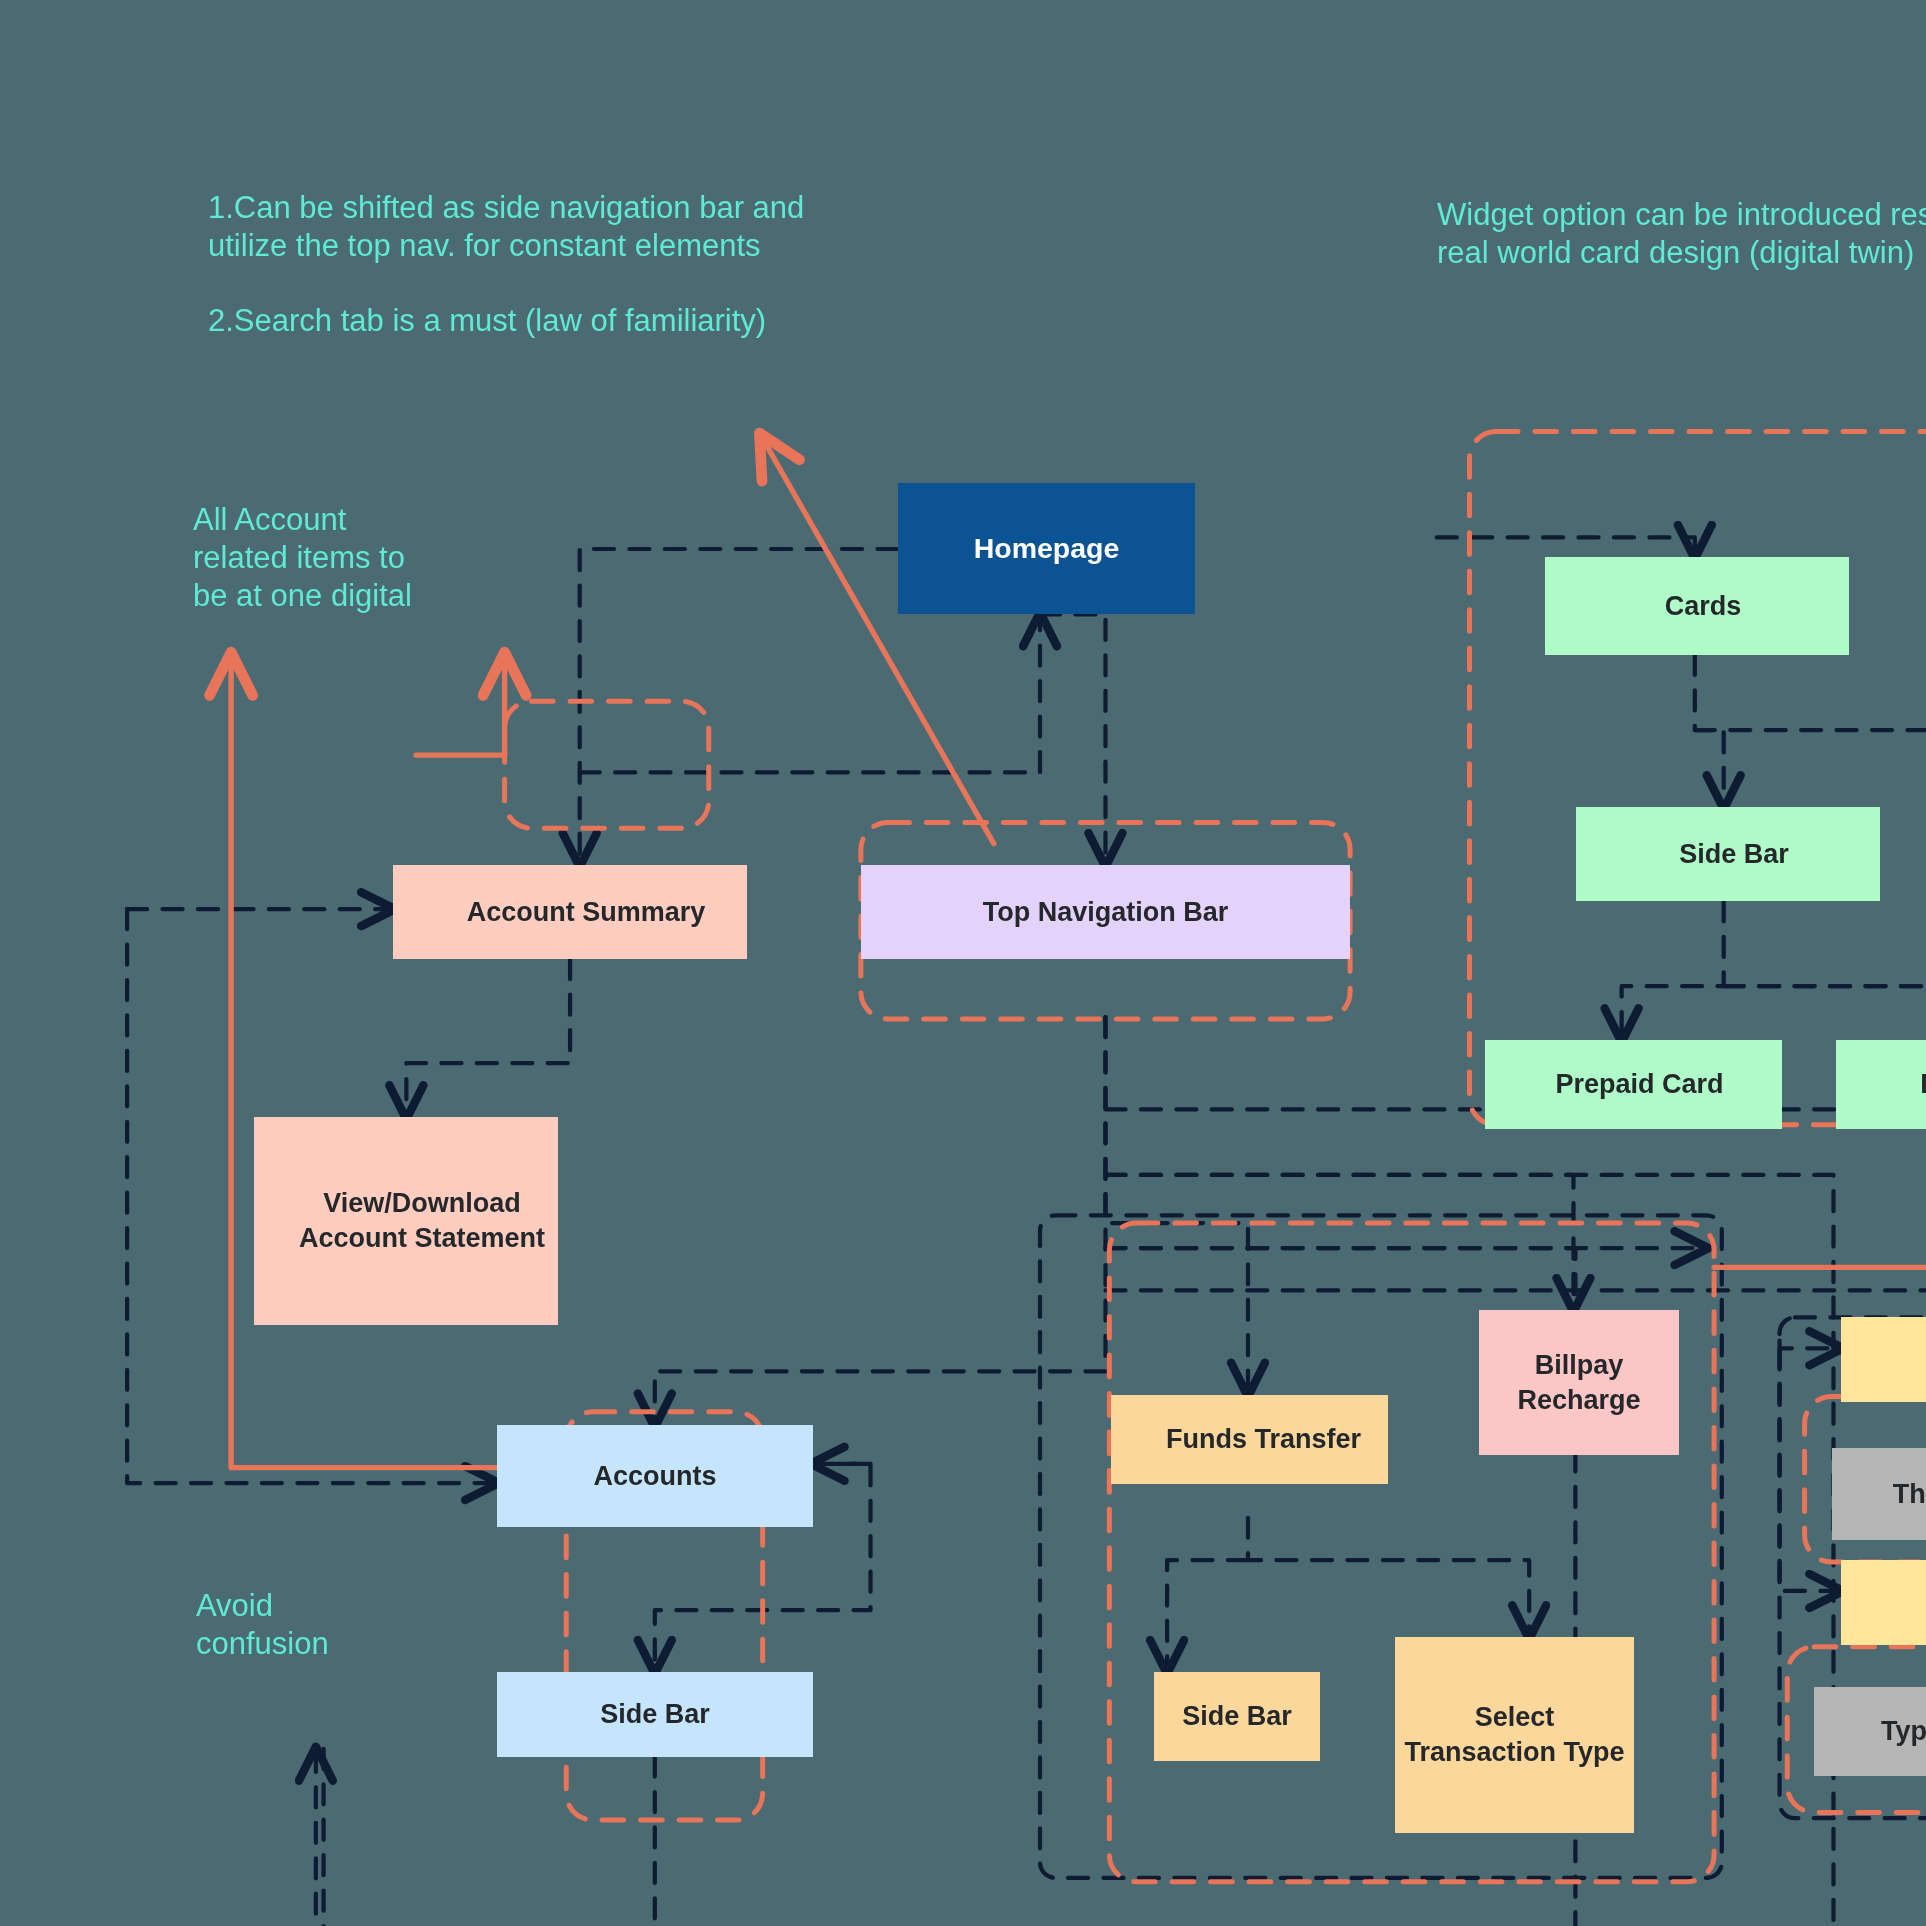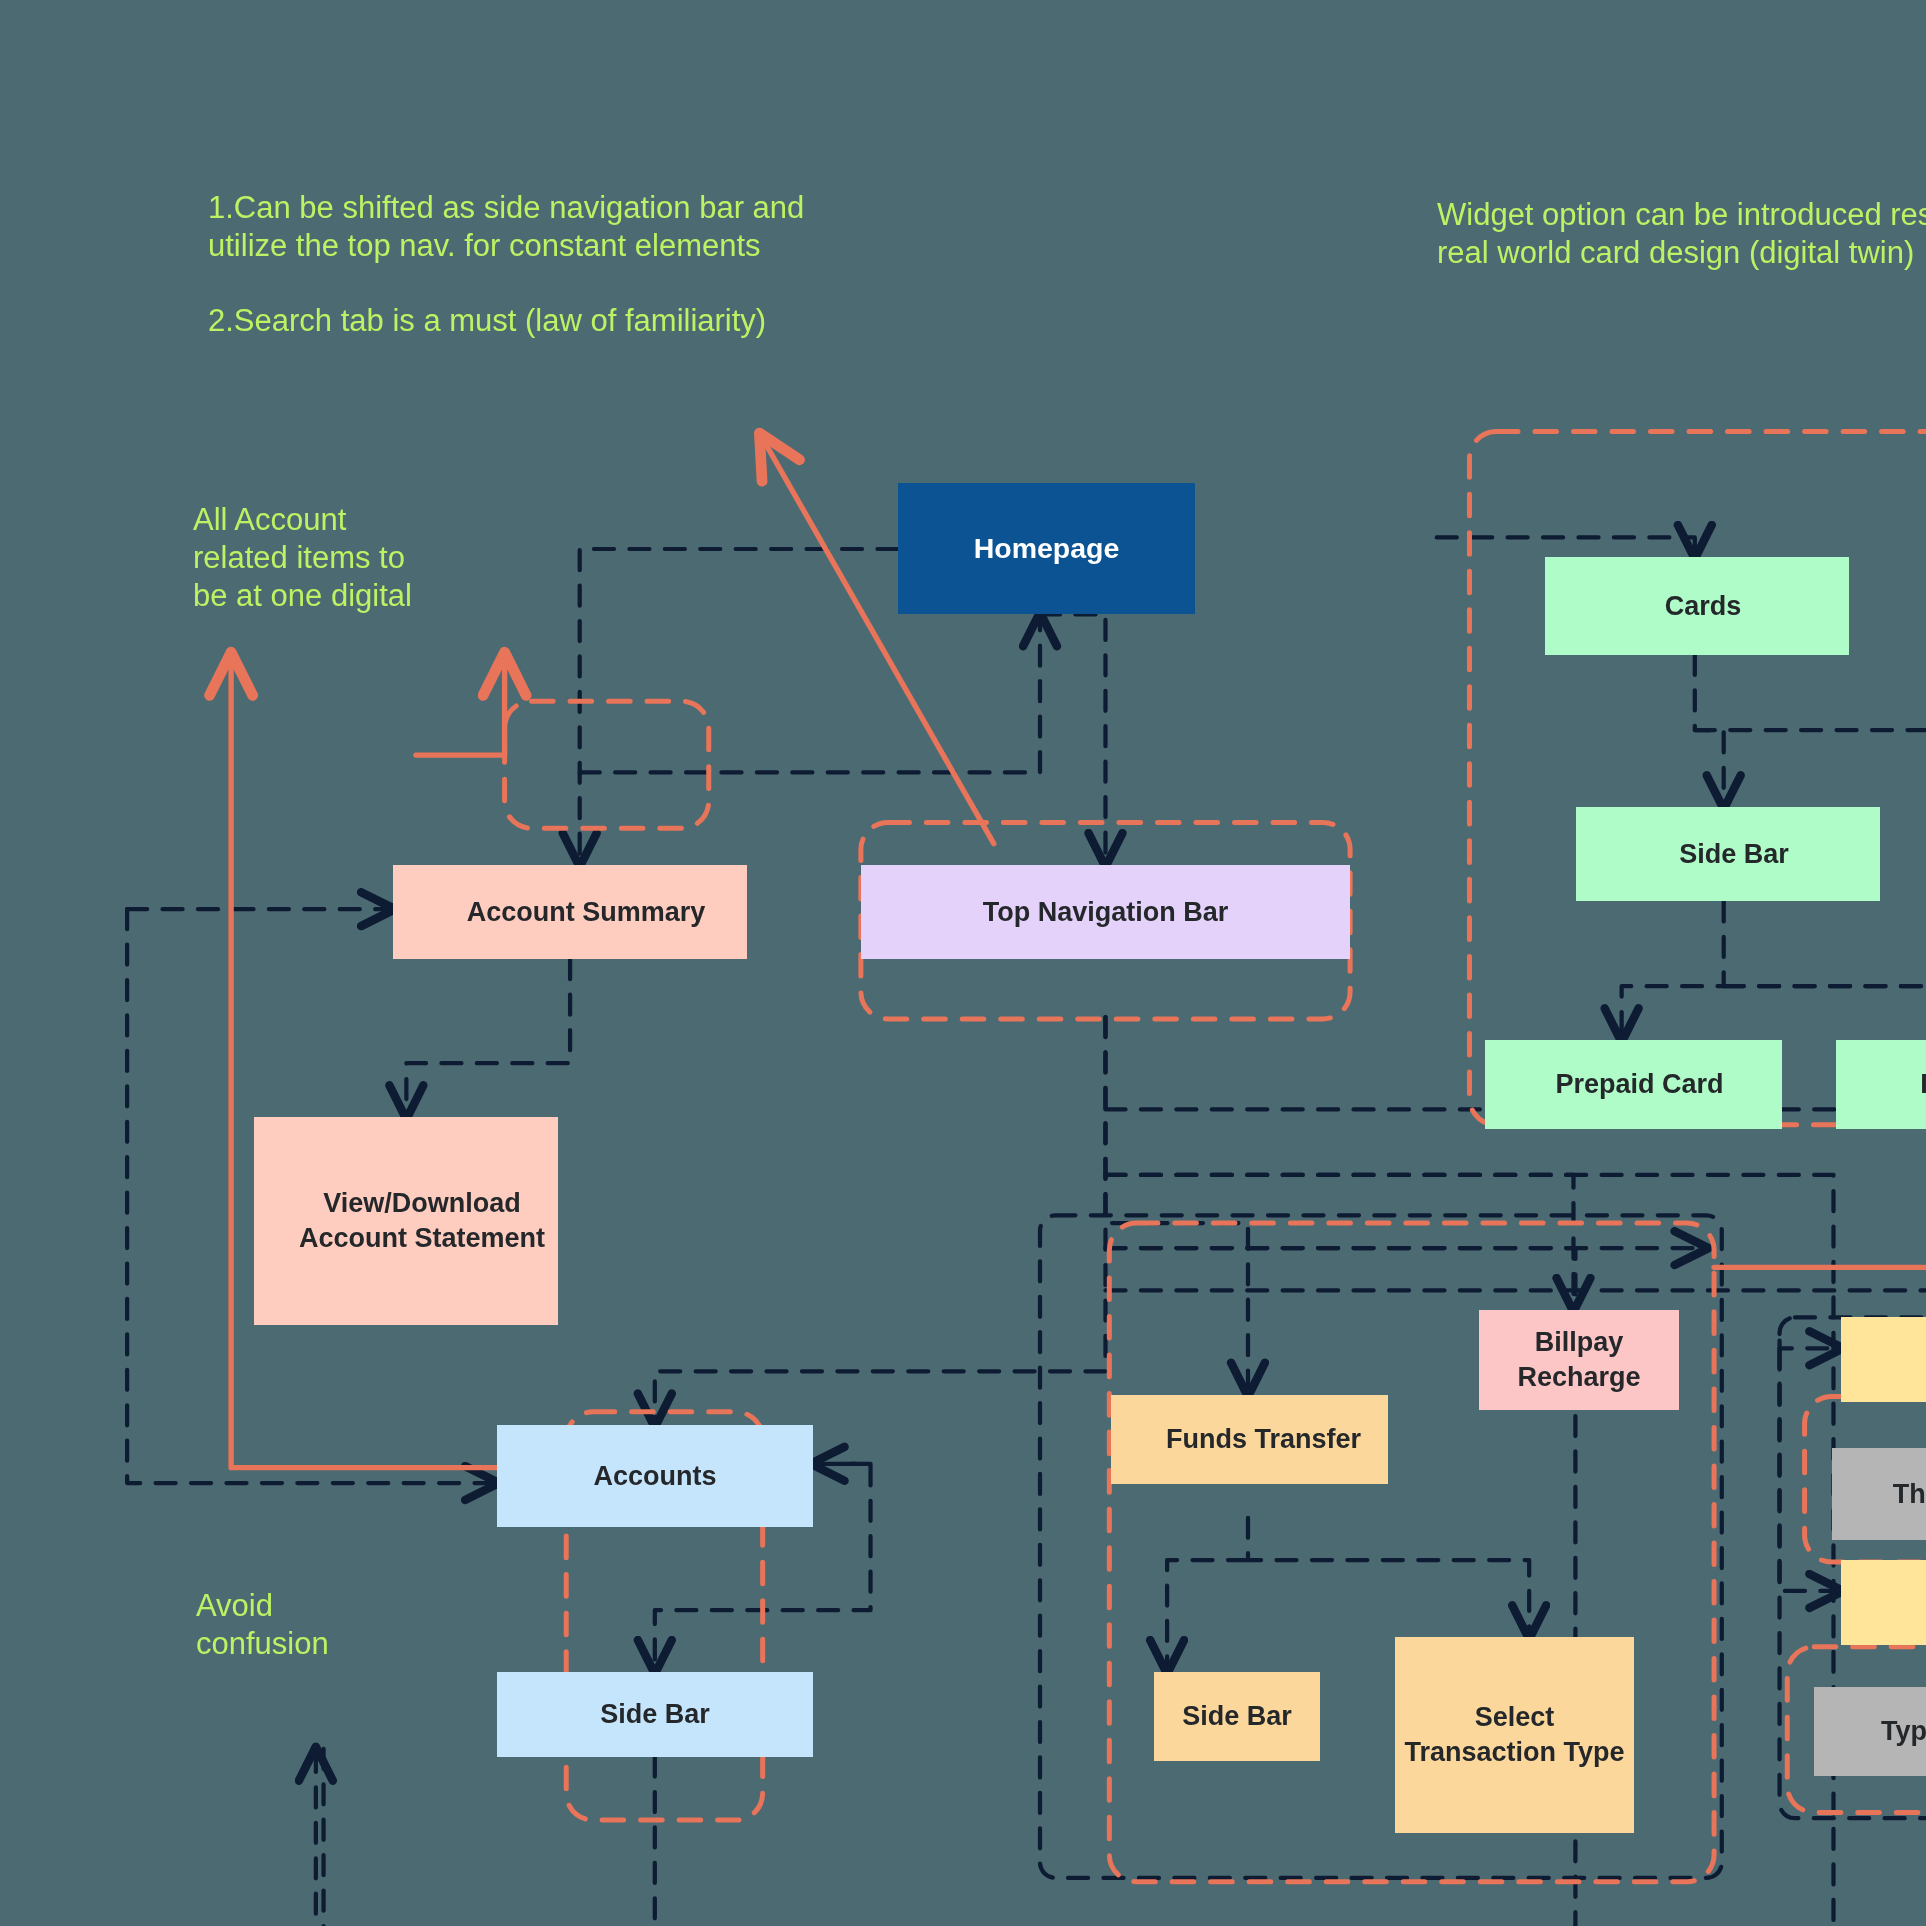--- a/index.html
+++ b/index.html
@@ -35,21 +35,21 @@
   .node.peach{ background:#ffccc0;padding-left:36px; }
   .node.lilac{ background:#e4d2fb; }
   .node.lightblue{ background:#c5e5fc; }
   .node.green{ background:#affcc8;padding-left:16px; }
   .node.orange{ background:#fcd79b; }
   .node.pink{ background:#fcc6c6; }
   .node.yellow{ background:#ffe599; }
   .node.grey{ background:#b5b5b5; }
   .note{
     position:absolute;
-    color:#bef264;
+    color:#5eead4;
     font-weight:400;
     line-height:1.22;
     white-space:pre-line;
   }
   .note.left{ text-align:left; }
 </style>
 </head>
 <body>
 
 <div id="stage">
@@ -190,21 +190,21 @@
   <div class="node green" style="left:1545px; top:557px; width:304px; height:98px; font-size:27px;">Cards</div>
 
   <div class="node green" style="left:1576px; top:807px; width:304px; height:94px; font-size:27px;">Side Bar</div>
 
   <div class="node green" style="left:1485px; top:1040px; width:297px; height:89px; font-size:27px;">Prepaid Card</div>
 
   <div class="node green" style="left:1836px; top:1040px; width:293px; height:89px; font-size:27px;">Debit Card</div>
 
   <div class="node orange" style="left:1111px; top:1395px; width:277px; height:89px; font-size:27px;padding-left:32px;">Funds Transfer</div>
 
-  <div class="node pink" style="left:1479px; top:1310px; width:200px; height:100px; font-size:27px;">Billpay Recharge</div>
+  <div class="node pink" style="left:1479px; top:1310px; width:200px; height:145px; font-size:27px;">Billpay Recharge</div>
 
   <div class="node orange" style="left:1154px; top:1672px; width:166px; height:89px; font-size:27px;">Side Bar</div>
 
   <div class="node orange" style="left:1395px; top:1637px; width:239px; height:196px; font-size:27px;">Select Transaction Type</div>
 
   <div class="node yellow" style="left:1841px; top:1317px; width:320px; height:85px; font-size:27px;">Insurance</div>
 
   <div class="node grey" style="left:1832px; top:1448px; width:351px; height:92px; font-size:27px;">The page is Blank</div>
 
   <div class="node yellow" style="left:1841px; top:1560px; width:320px; height:85px; font-size:27px;">Side Bar</div>

